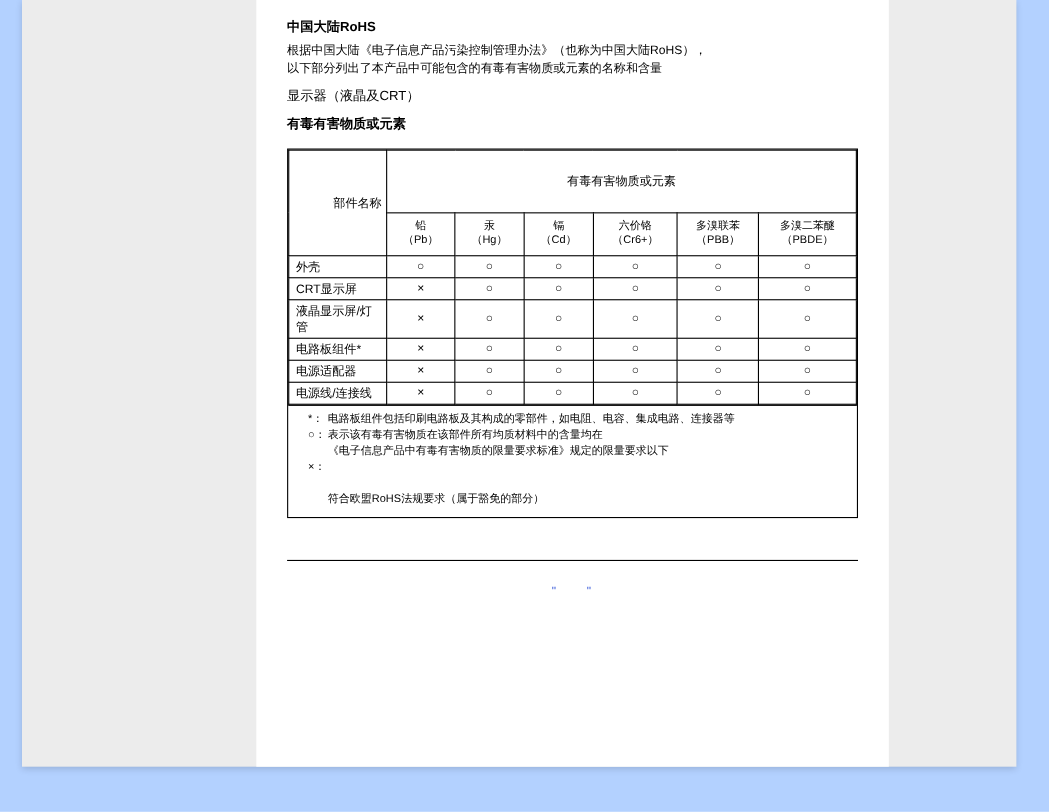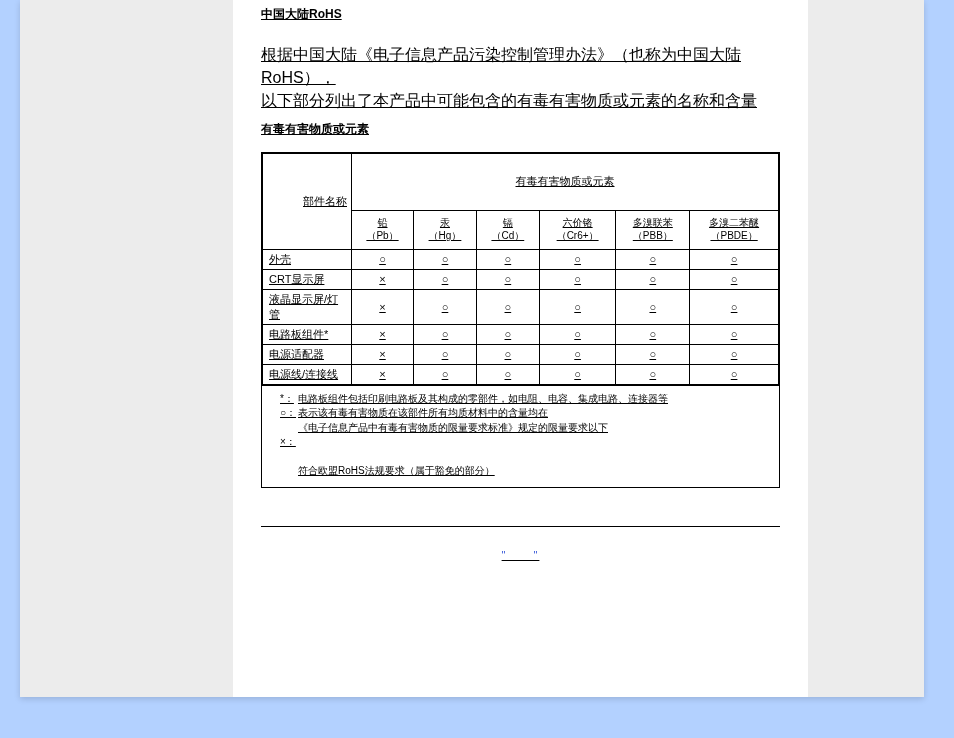--- a/index.html
+++ b/index.html
@@ -25,32 +25,31 @@
     position:absolute;
     left:213px;
     top:0;
     width:575px;
     height:697px;
     background:#ffffff;
     box-sizing:border-box;
     padding:0 28px 0 28px;
   }
   .content{
-    padding-top:2px;
-    text-decoration:underline;
+    padding-top:12px;
   }
   .h-bold{
     font-weight:bold;
     font-size:12px;
     margin:4px 0 4px 0;
   }
   .para{
-    font-size:16px;
+    font-size:11px;
     line-height:1.45;
-    margin:20px 0 8px 0;
+    margin:6px 0 8px 0;
   }
   .subline{
     font-size:12px;
     margin:4px 0 2px 0;
   }
   .tbl-box{
     border:1px solid #000;
     margin-top:14px;
   }
   table.rohs{
@@ -118,20 +117,21 @@
   <div class="page">
     <div class="content">
 
       <div class="h-bold">中国大陆RoHS</div>
 
       <div class="para">
         <span>根据中国大陆《电子信息产品污染控制管理办法》（也称为中国大陆RoHS），</span><br>
         <span>以下部分列出了本产品中可能包含的有毒有害物质或元素的名称和含量</span>
       </div>
 
+      <div class="subline">显示器（液晶及CRT）</div>
       <div class="h-bold" style="margin-top:8px;">有毒有害物质或元素</div>
 
       <div class="tbl-box">
         <table class="rohs">
           <tbody>
               <tr class="top-row">
             <th rowspan="2" class="corner">部件名称</th>
             <th colspan="6">有毒有害物质或元素</th>
           </tr>
           <tr class="sub-row" id="col-row">

